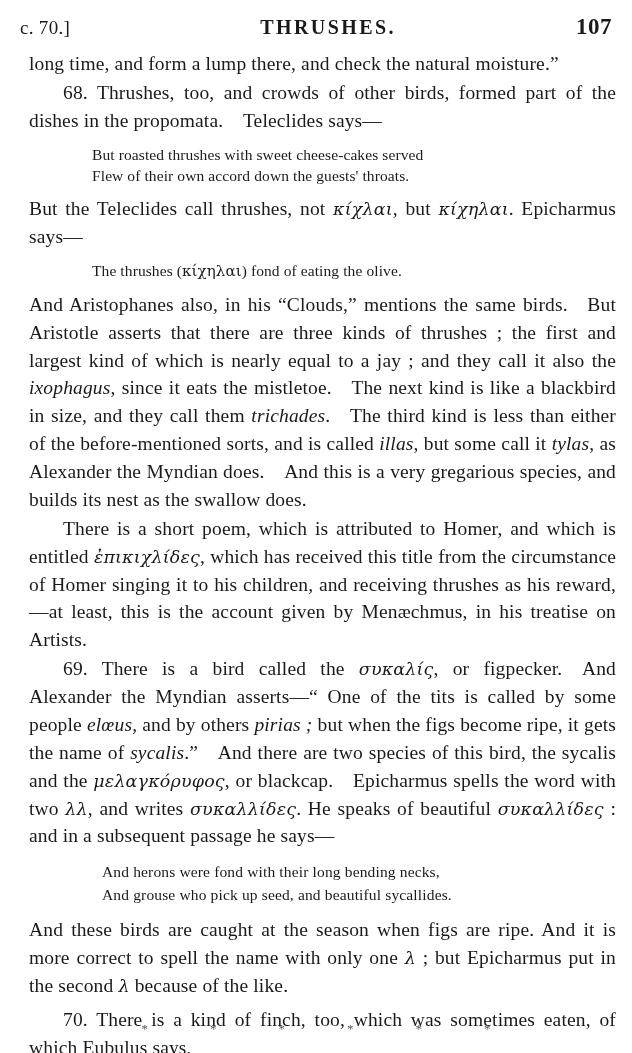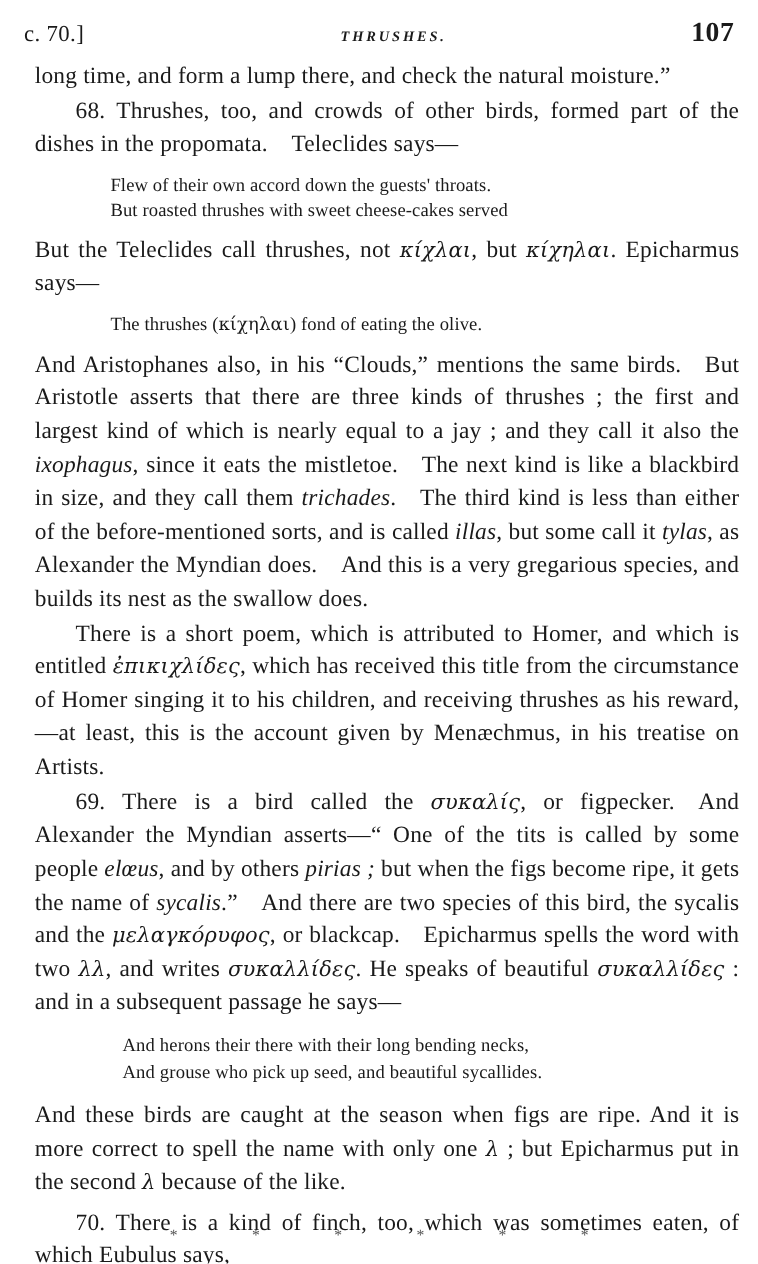--- a/index.html
+++ b/index.html
@@ -26,27 +26,26 @@
     align-items: baseline;
     justify-content: space-between;
     margin-bottom: 10px;
     padding: 0 4px;
   }
   .header-left {
     font-size: 19px;
     letter-spacing: 0.3px;
   }
   .header-center {
-    font-size: 12px;
+    font-size: 20px;
     letter-spacing: 2.4px;
     font-weight: 600;
     flex: 1;
     text-align: center;
     margin-left: 10px;
-    font-style: italic;
   }
   .header-right {
     font-size: 23px;
     font-weight: 700;
     letter-spacing: 0.5px;
     text-align: right;
   }
   .body-text {
     font-size: 19.5px;
     line-height: 1.43;
@@ -129,38 +128,38 @@
     <div class="header-right">107</div>
   </div>
 
   <div class="body-text">
 
     <p class="para">long time, and form a lump there, and check the natural moisture.”</p>
 
     <p class="para indent">68. Thrushes, too, and crowds of other birds, formed part of the dishes in the propomata. Teleclides says—</p>
 
     <div class="quote">
+      <div class="quote-line">But roasted thrushes with sweet cheese-cakes served</div>
       <div class="quote-line">Flew of their own accord down the guests' throats.</div>
-      <div class="quote-line">But roasted thrushes with sweet cheese-cakes served</div>
     </div>
 
     <p class="para"><span>But the Teleclides call thrushes, not </span><span class="gk">κίχλαι</span><span>, but </span><span class="gk">κίχηλαι</span><span>. Epicharmus says—</span></p>
 
     <div class="quote-center">
       <span>The thrushes (</span><span class="gk-small">κίχηλαι</span><span>) fond of eating the olive.</span>
     </div>
 
     <p class="para"><span>And Aristophanes also, in his “Clouds,” mentions the same birds. But Aristotle asserts that there are three kinds of thrushes ; the first and largest kind of which is nearly equal to a jay ; and they call it also the </span><i>ixophagus</i><span>, since it eats the mistletoe. The next kind is like a blackbird in size, and they call them </span><i>trichades</i><span>. The third kind is less than either of the before-mentioned sorts, and is called </span><i>illas</i><span>, but some call it </span><i>tylas</i><span>, as Alexander the Myndian does. And this is a very gregarious species, and builds its nest as the swallow does.</span></p>
 
     <p class="para indent"><span>There is a short poem, which is attributed to Homer, and which is entitled </span><span class="gk">ἐπικιχλίδες</span><span>, which has received this title from the circumstance of Homer singing it to his children, and receiving thrushes as his reward,—at least, this is the account given by Menæchmus, in his treatise on Artists.</span></p>
 
     <p class="para indent"><span>69. There is a bird called the </span><span class="gk">συκαλίς</span><span>, or figpecker. And Alexander the Myndian asserts—“ One of the tits is called by some people </span><i>elœus</i><span>, and by others </span><i>pirias ;</i><span> but when the figs become ripe, it gets the name of </span><i>sycalis</i><span>.” And there are two species of this bird, the sycalis and the </span><span class="gk">μελαγκόρυφος</span><span>, or blackcap. Epicharmus spells the word with two </span><span class="gk">λλ</span><span>, and writes </span><span class="gk">συκαλλίδες</span><span>. He speaks of beautiful </span><span class="gk">συκαλλίδες</span><span> : and in a subsequent passage he says—</span></p>
 
     <div class="quote2">
-      <div class="quote-line">And herons their there with their long bending necks,</div>
+      <div class="quote-line">And herons were fond with their long bending necks,</div>
       <div class="quote-line">And grouse who pick up seed, and beautiful sycallides.</div>
     </div>
 
     <p class="para"><span>And these birds are caught at the season when figs are ripe. And it is more correct to spell the name with only one </span><span class="gk">λ</span><span> ; but Epicharmus put in the second </span><span class="gk">λ</span><span> because of the like.</span></p>
 
     <div class="spacer-sm"></div>
 
     <p class="para indent">70. There is a kind of finch, too, which was sometimes eaten, of which Eubulus says,</p>
 
   </div>

